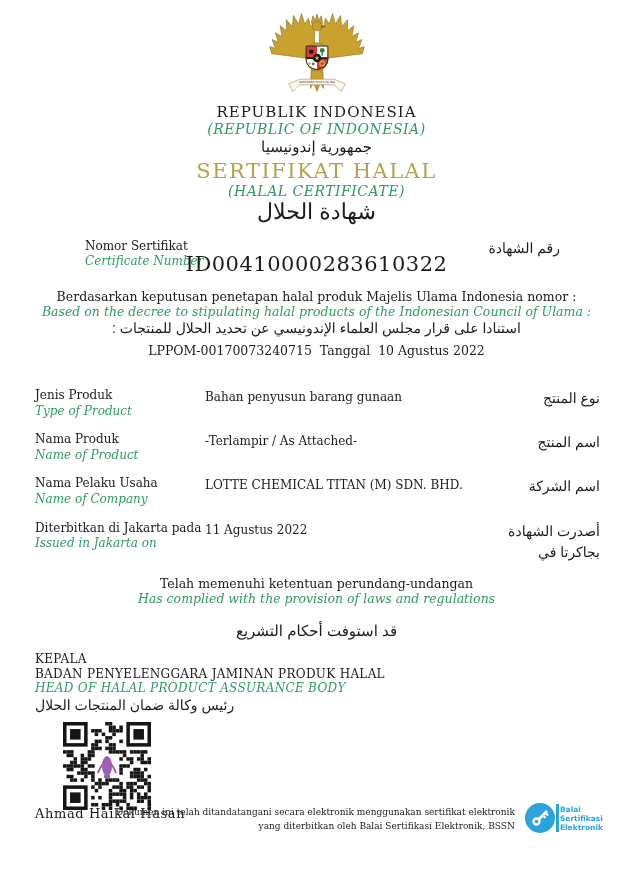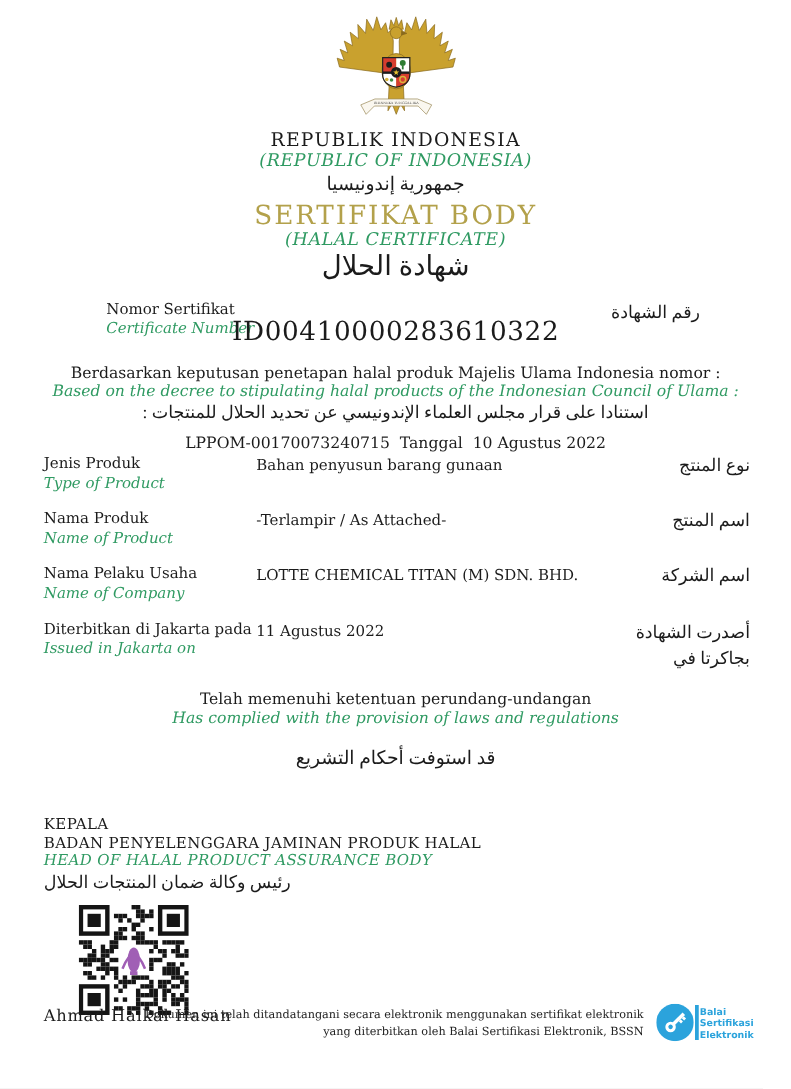--- a/index.html
+++ b/index.html
@@ -7,21 +7,21 @@
     position:relative;
     width:633px;height:871px;
     margin:0 auto;
     background:#ffffff;
     font-family:"DejaVu Serif", serif;
     color:#1b1b1b;
     overflow:hidden;
   }
   .green{color:#2f9a62;}
   .it{font-style:italic;}
-  .ar{font-family:Liberation Serif, serif; direction:rtl;}
+  .ar{font-family:Liberation Sans, sans-serif; direction:rtl;}
 
   
   .hdr{padding-top:12px;text-align:center;}
   .emblem{line-height:0;}
   .h-id{font-size:15px;letter-spacing:1px;margin-top:3px;}
   .h-en{font-size:14px;letter-spacing:.5px;}
   .h-ar{font-size:15px;margin-top:1px;}
   .title-id{font-size:21px;letter-spacing:1.5px;color:#b3a14b;margin-top:3px;}
   .title-en{font-size:14px;letter-spacing:.5px;}
   .title-ar{font-size:22px;margin-top:0px;}
@@ -33,21 +33,21 @@
   .cn-ar{position:absolute;right:73px;top:3px;font-size:14px;}
 
   
   .decree{margin-top:14px;text-align:center;}
   .decree .l1{font-size:12.5px;}
   .decree .l2{font-size:12.5px;}
   .decree .l3{font-size:14px;margin-top:1px;}
   .decree .ref{font-size:12.5px;margin-top:7px;white-space:pre;}
 
   
-  .fields{margin-top:2px;padding:0 33px 0 35px;}
+  .fields{margin-top:30px;padding:0 33px 0 35px;}
   .frow{display:grid;grid-template-columns:170px 270px 1fr;margin-bottom:13px;align-items:start;}
   .flabel{font-size:12px;line-height:1.3;}
   .fvalue{font-size:12px;line-height:1.35;padding-top:1px;}
   .far{font-size:14px;text-align:right;line-height:1.5;}
   .far .wrapnarrow{display:inline-block;max-width:118px;text-align:right;}
 
   
   .compliance{margin-top:6px;text-align:center;}
   .compliance .l1{font-size:12.5px;}
   .compliance .l2{font-size:12.5px;}
@@ -104,21 +104,21 @@
         <path d="M87,72 h46 v28 q0,18 -23,22 q-23,-4 -23,-22 Z" fill="none" stroke="#222222" stroke-width="2"></path>
         <circle cx="110" cy="97" r="9" fill="#1c1c1c"></circle>
         <text x="110" y="102" font-size="13" text-anchor="middle" fill="#e9c431">★</text>
         <path d="M50,152 L74,142 L146,142 L170,152 L161,168 L147,154 L73,154 L59,168 Z" fill="#faf7ef" stroke="#9b8a58" stroke-width="1.2"></path>
         <text x="110" y="151" font-size="5.5" text-anchor="middle" fill="#444444">BHINNEKA TUNGGAL IKA</text>
       </svg>
     </div>
     <div class="h-id">REPUBLIK INDONESIA</div>
     <div class="h-en green it">(REPUBLIC OF INDONESIA)</div>
     <div class="h-ar ar">جمهورية إندونيسيا</div>
-    <div class="title-id">SERTIFIKAT BODY</div>
+    <div class="title-id">SERTIFIKAT HALAL</div>
     <div class="title-en green it">(HALAL CERTIFICATE)</div>
     <div class="title-ar ar">شهادة الحلال</div>
   </div>
 
   <div class="cn-row">
     <div class="cn-label">
       <div>Nomor Sertifikat</div>
       <div class="green it">Certificate Number</div>
     </div>
     <div class="cn-value">ID00410000283610322</div>

